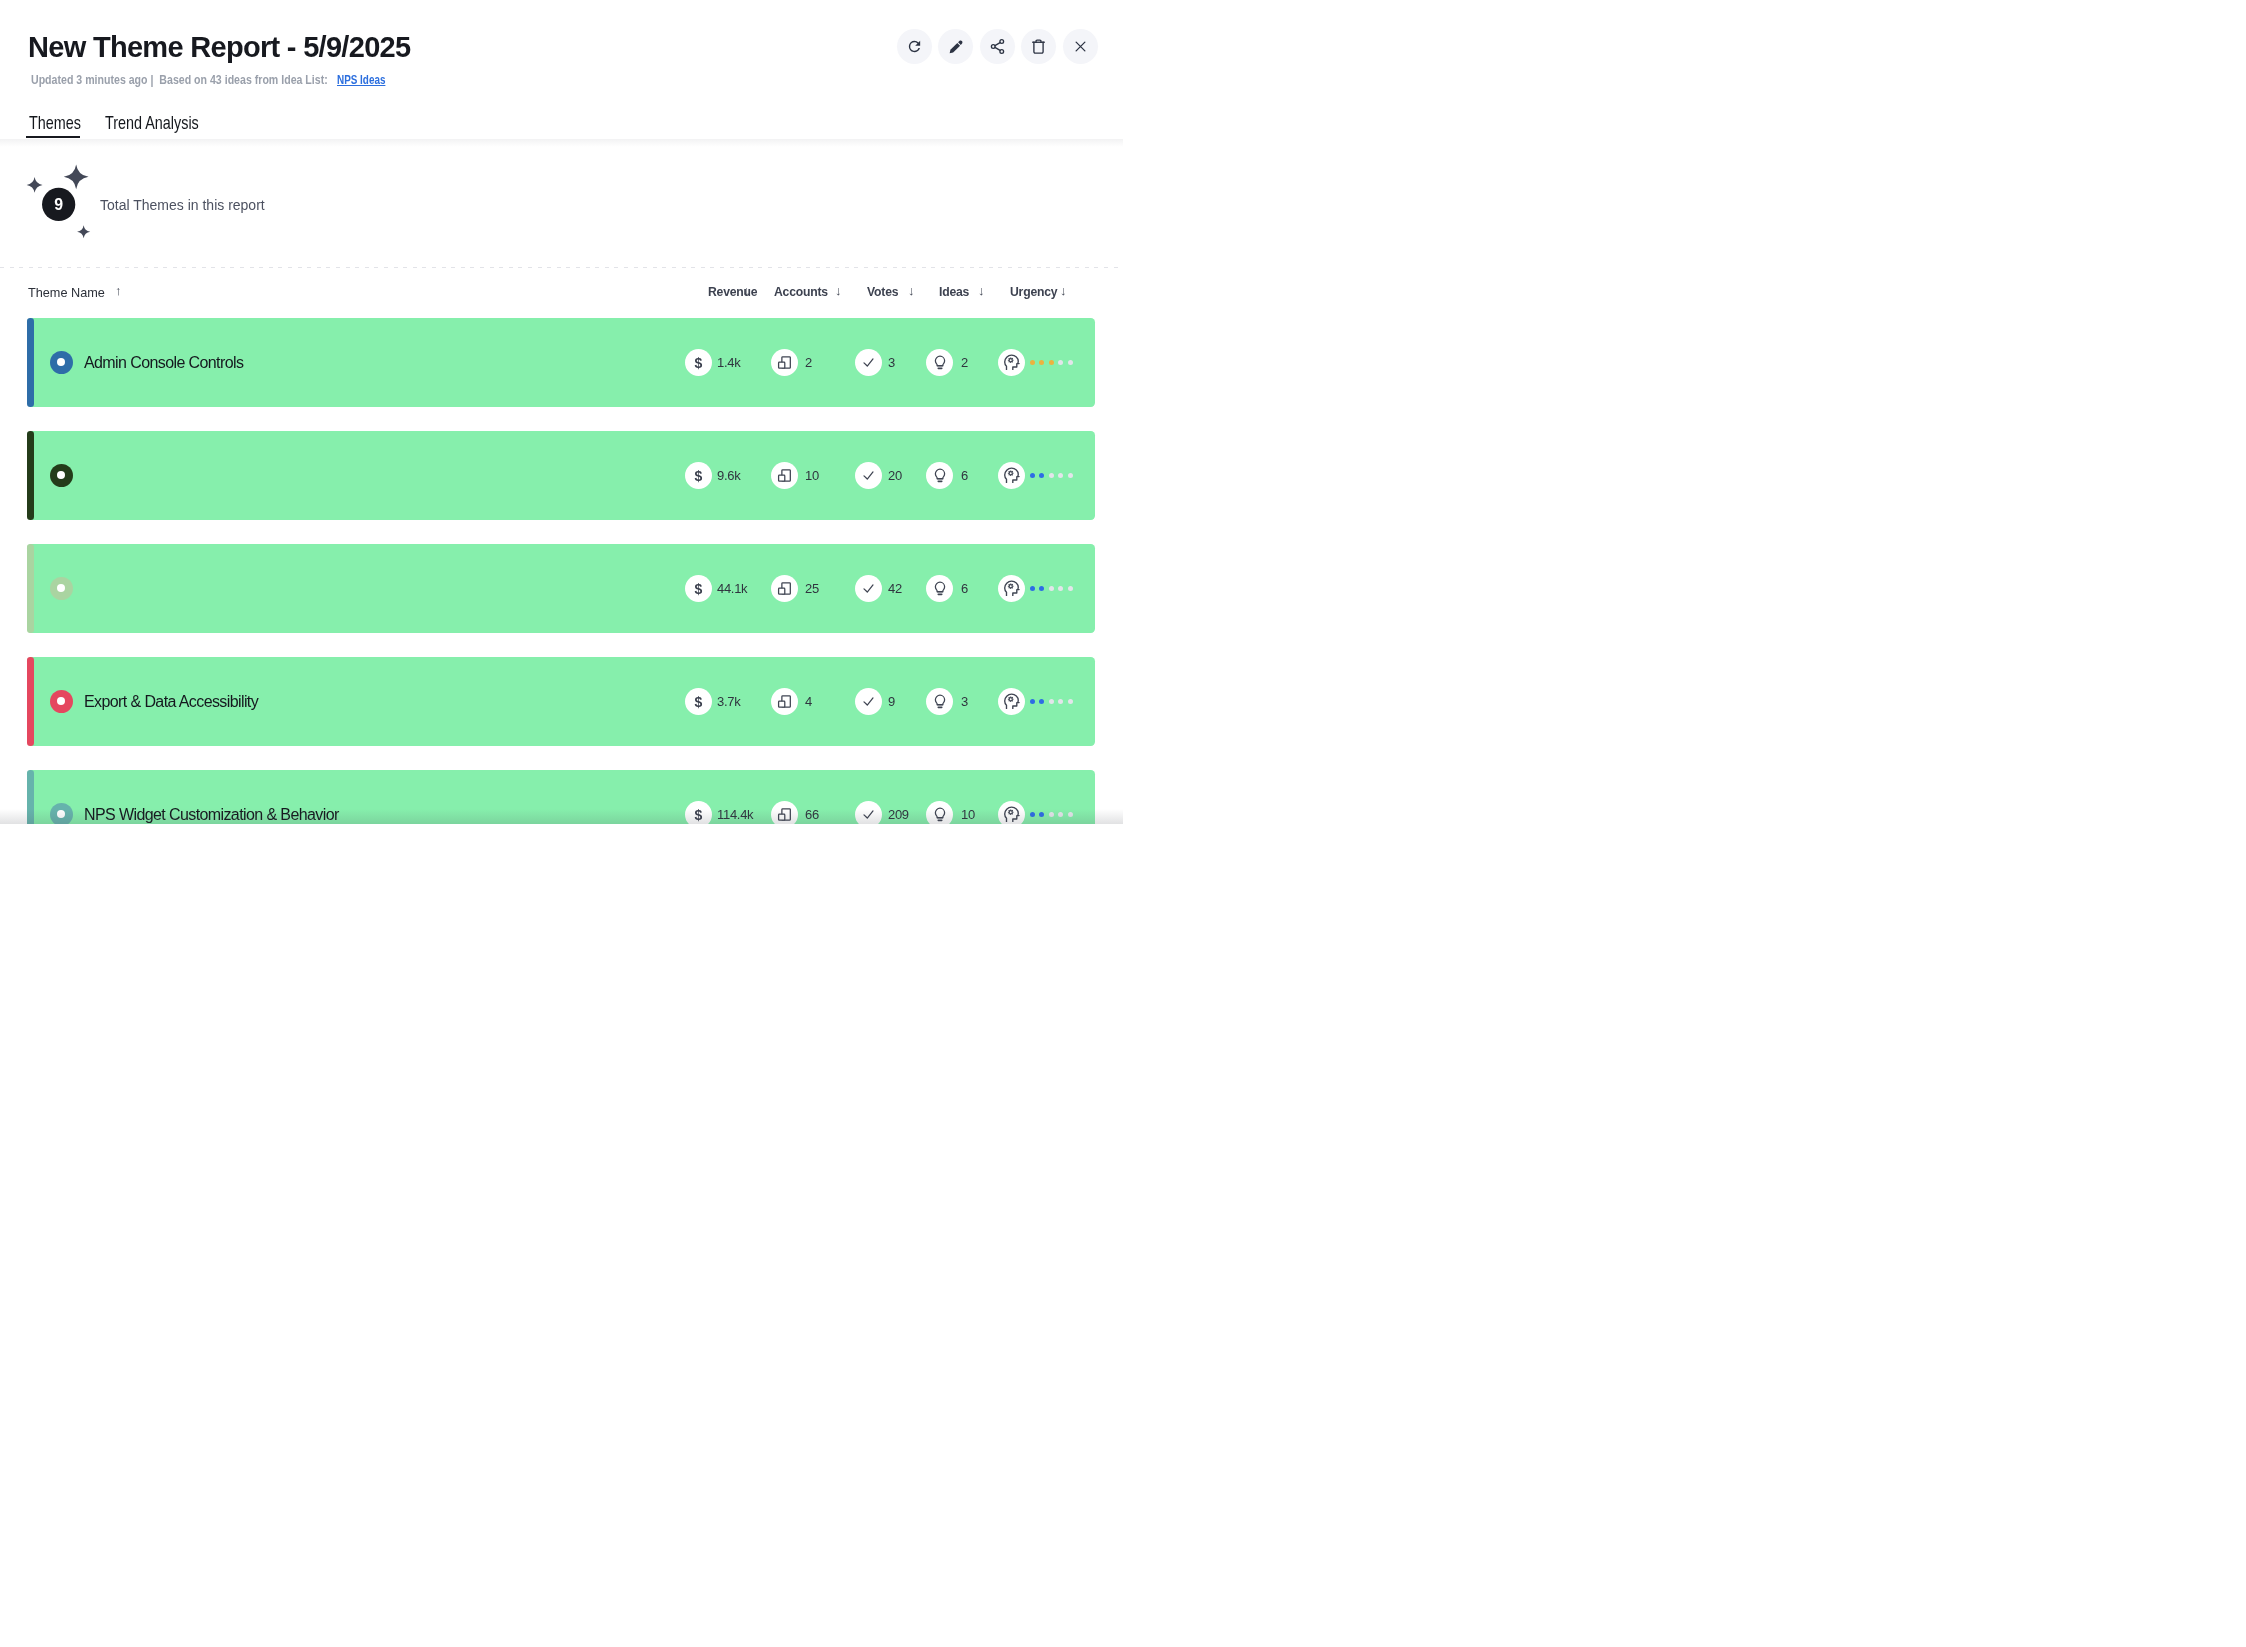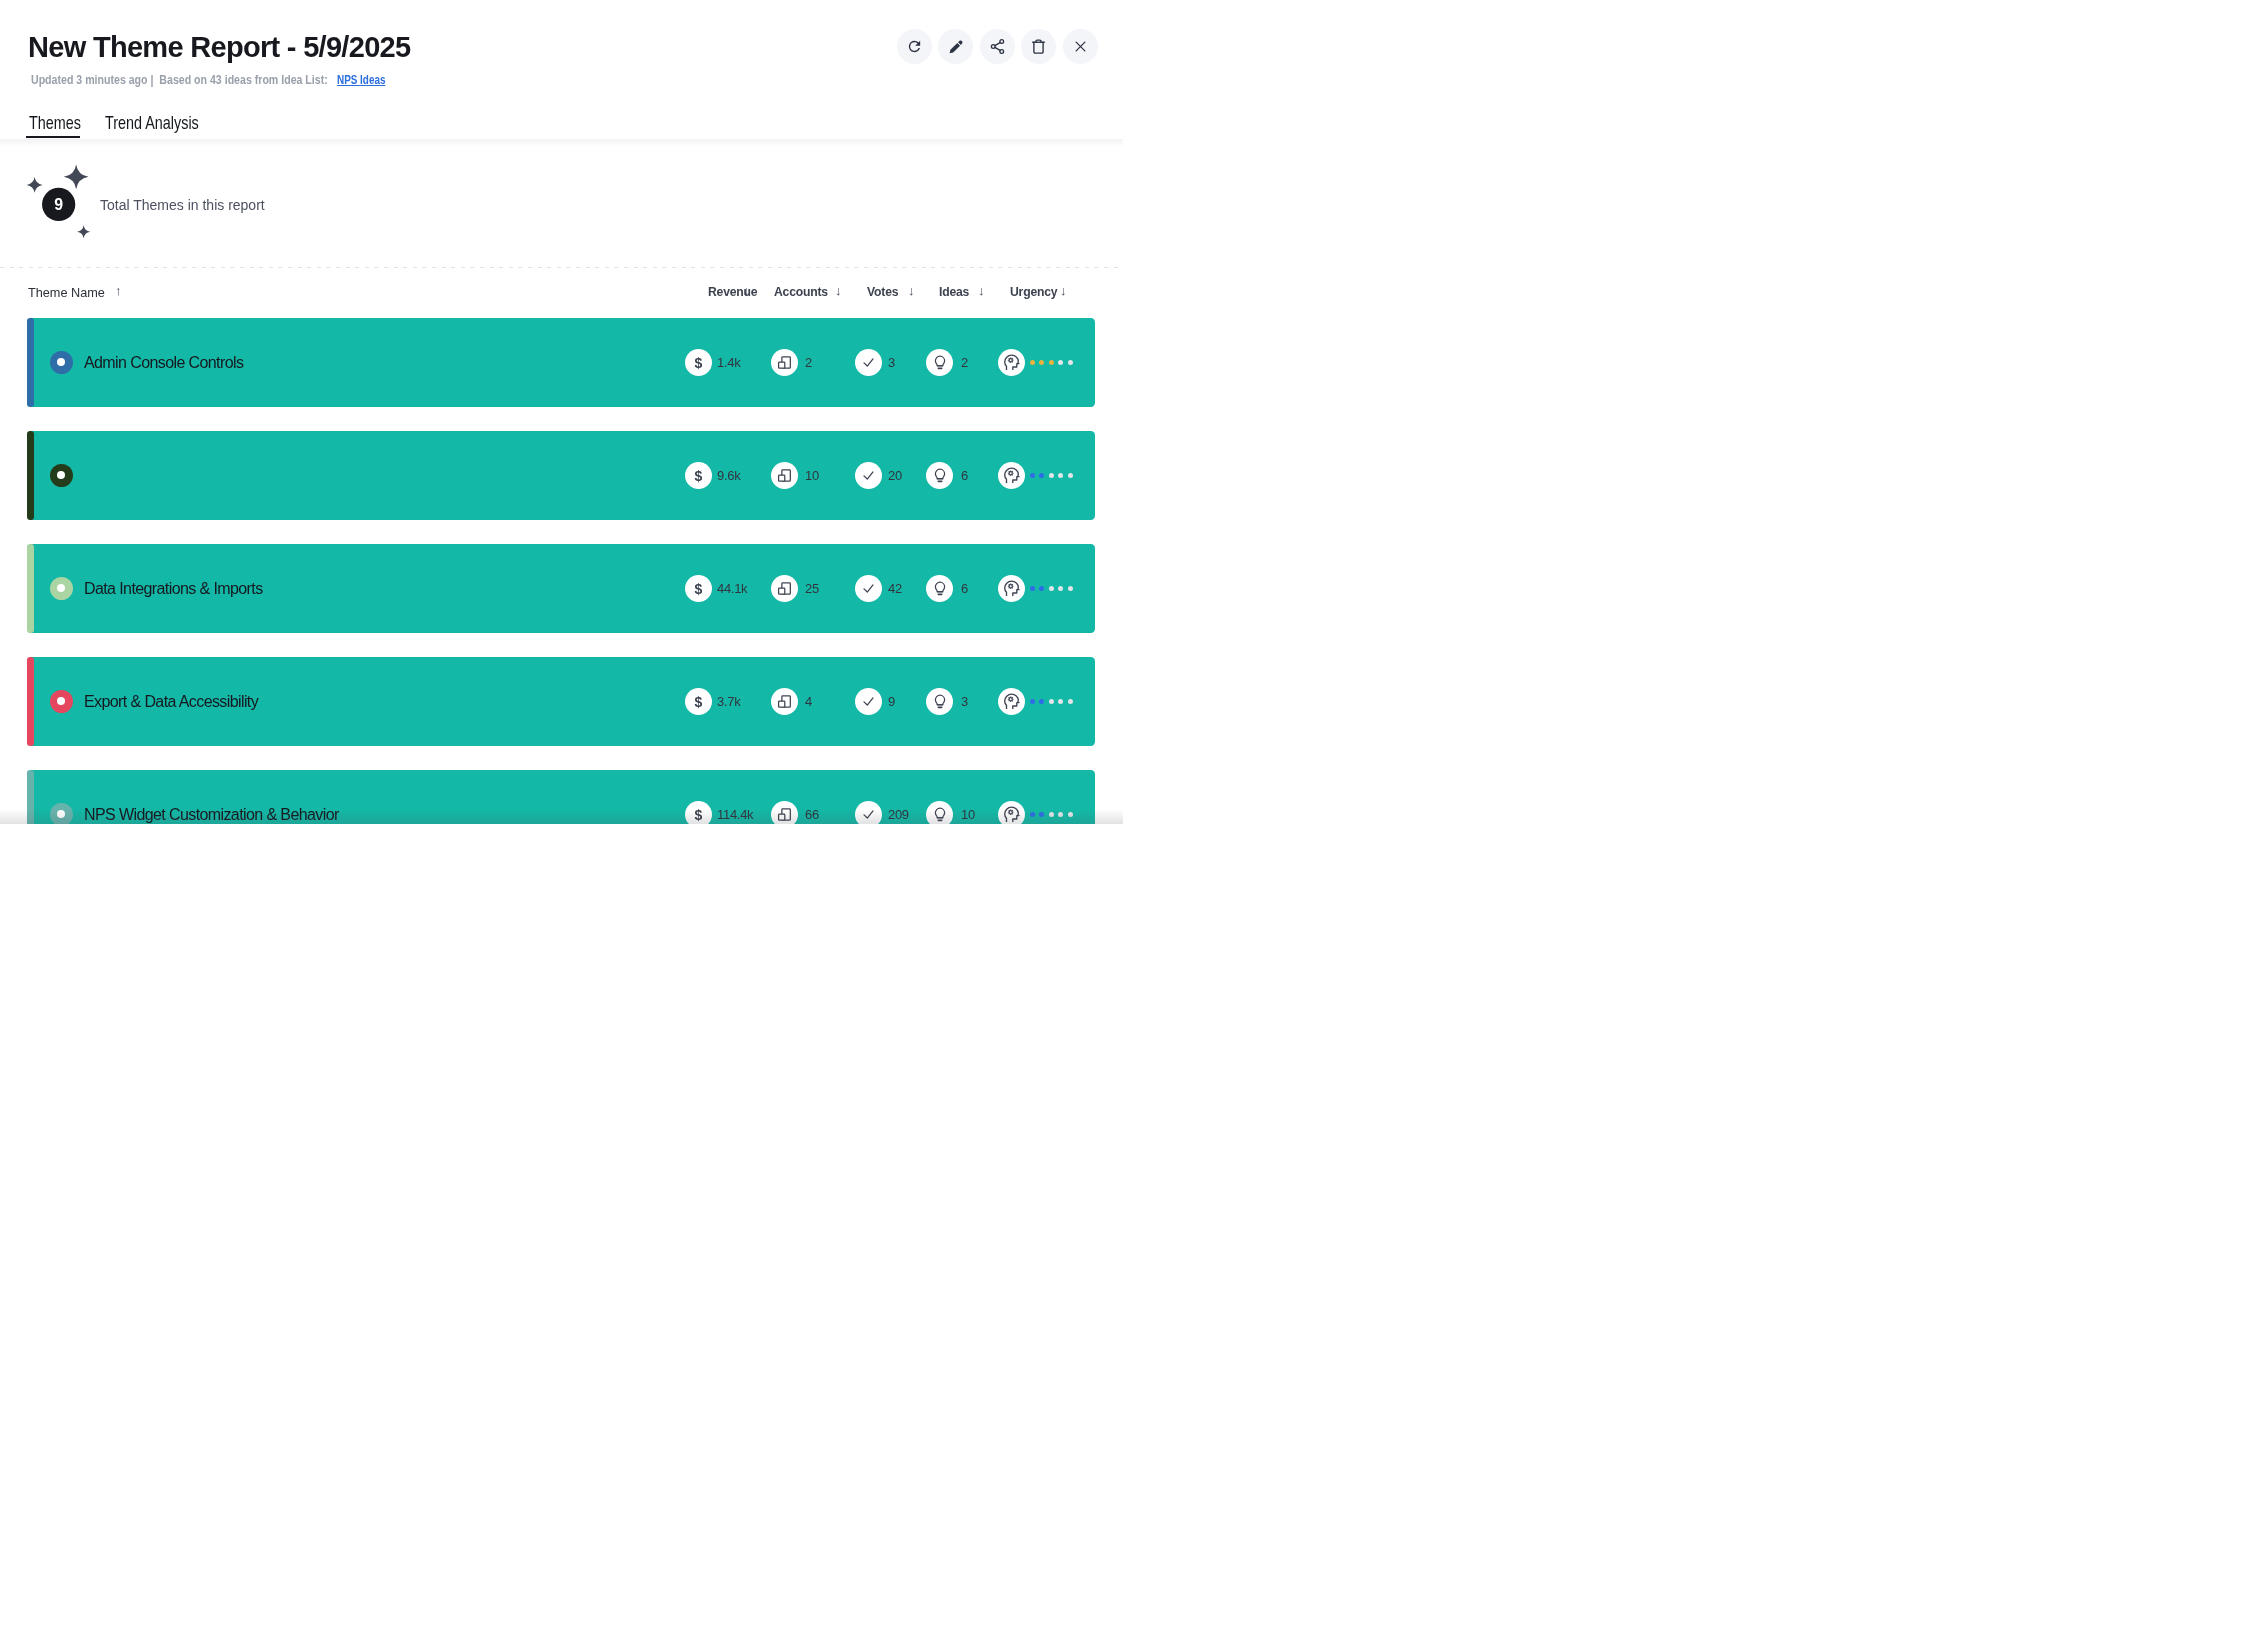--- a/index.html
+++ b/index.html
@@ -10,21 +10,21 @@
 .sublink { position:absolute; left:337px; top:73px; font-size:12.7px; color:#2b6ede; font-weight:700; text-decoration:underline; transform:scaleX(0.78); transform-origin:0 50%; }
 .tab { position:absolute; font-size:19px; color:#15181d; font-weight:400; transform:scaleX(0.757); transform-origin:0 50%; white-space:nowrap; }
 .tabline { position:absolute; left:26px; top:136px; width:54px; height:2.4px; background:#17191f; }
 .btn { position:absolute; width:35px; height:35px; border-radius:50%; background:#f4f5f9; display:flex; align-items:center; justify-content:center; top:29px; }
 .shadowband { position:absolute; top:139px; left:0; right:0; height:7.5px; background:linear-gradient(rgba(25,28,38,0.055), rgba(25,28,38,0)); }
 .ailabel { position:absolute; left:100px; top:197px; font-size:14px; color:#4c5160; }
 .dash { position:absolute; top:267px; left:0; right:0; height:1.4px; background:repeating-linear-gradient(90deg,#e2e3e8 0 4px, transparent 4px 9.6px); }
 .th { position:absolute; top:286px; font-size:12.2px; font-weight:700; color:#3d4250; line-height:13px; letter-spacing:-0.2px; }
 .thn { position:absolute; top:286px; font-size:12.7px; font-weight:400; color:#2c3039; line-height:14px; letter-spacing:0; }
 .arr { position:absolute; top:284px; font-size:13px; font-weight:400; color:#454a57; line-height:14px; }
-.row { position:absolute; left:27px; width:1068px; height:89px; background:#14b8a6; border-radius:4.2px; }
+.row { position:absolute; left:27px; width:1068px; height:89px; background:#86efac; border-radius:4.2px; }
 .bar { position:absolute; left:0; top:0; bottom:0; width:6.6px; border-radius:3.3px; }
 .donut { position:absolute; left:22.5px; top:33px; width:23px; height:23px; border-radius:50%; }
 .donut::after { content:""; position:absolute; left:7.4px; top:7.4px; width:8px; height:8px; border-radius:50%; background:#fff; }
 .rtitle { position:absolute; left:57px; top:0; height:89px; display:flex; align-items:center; font-size:16px; color:#15181e; letter-spacing:-0.6px; }
 .circ { position:absolute; top:31px; width:27px; height:27px; border-radius:50%; background:#fff; display:flex; align-items:center; justify-content:center; }
 .val { position:absolute; top:0; height:89px; display:flex; align-items:center; font-size:13px; letter-spacing:-0.3px; color:#30353f; }
 .dot { position:absolute; top:42px; width:5.2px; height:5.2px; border-radius:50%; }
 .c1 { left:658px; } .c2 { left:744px; } .c3 { left:828px; } .c4 { left:899px; } .c5 { left:971px; }
 .v1 { left:690px; } .v2 { left:778px; } .v3 { left:861px; } .v4 { left:934px; }
 .dollar { font-size:14px; font-weight:700; color:#3a3f4d; }
@@ -179,21 +179,20 @@
       </div>
     <div class="dot" style="left:1003px; background:#2e6ce5"></div>
       <div class="dot" style="left:1012px; background:#2e6ce5"></div>
       <div class="dot" style="left:1022px; background:#e3e5ea"></div>
       <div class="dot" style="left:1031px; background:#e3e5ea"></div>
       <div class="dot" style="left:1041px; background:#e3e5ea"></div>
   </div>
     <div class="row" style="top:544px">
     <div class="bar" style="background:#aad4a1"></div>
     <div class="donut" style="background:#aad4a1"></div>
-    <div class="rtitle">Data Integrations &amp; Imports</div>
     <div class="circ c1">
         <span class="dollar">$</span>
       </div>
       <div class="val v1">44.1k</div>
     <div class="circ c2">
         <svg width="15" height="15" viewBox="0 0 16 16" fill="none" stroke="#3f4452" stroke-width="1.35" stroke-linejoin="round">
           <rect x="5.2" y="1.9" width="9" height="12.2" rx="0.8"></rect>
           <rect x="1.7" y="7.6" width="6.6" height="6.5" rx="0.8" fill="#fff"></rect>
         </svg>
       </div>

